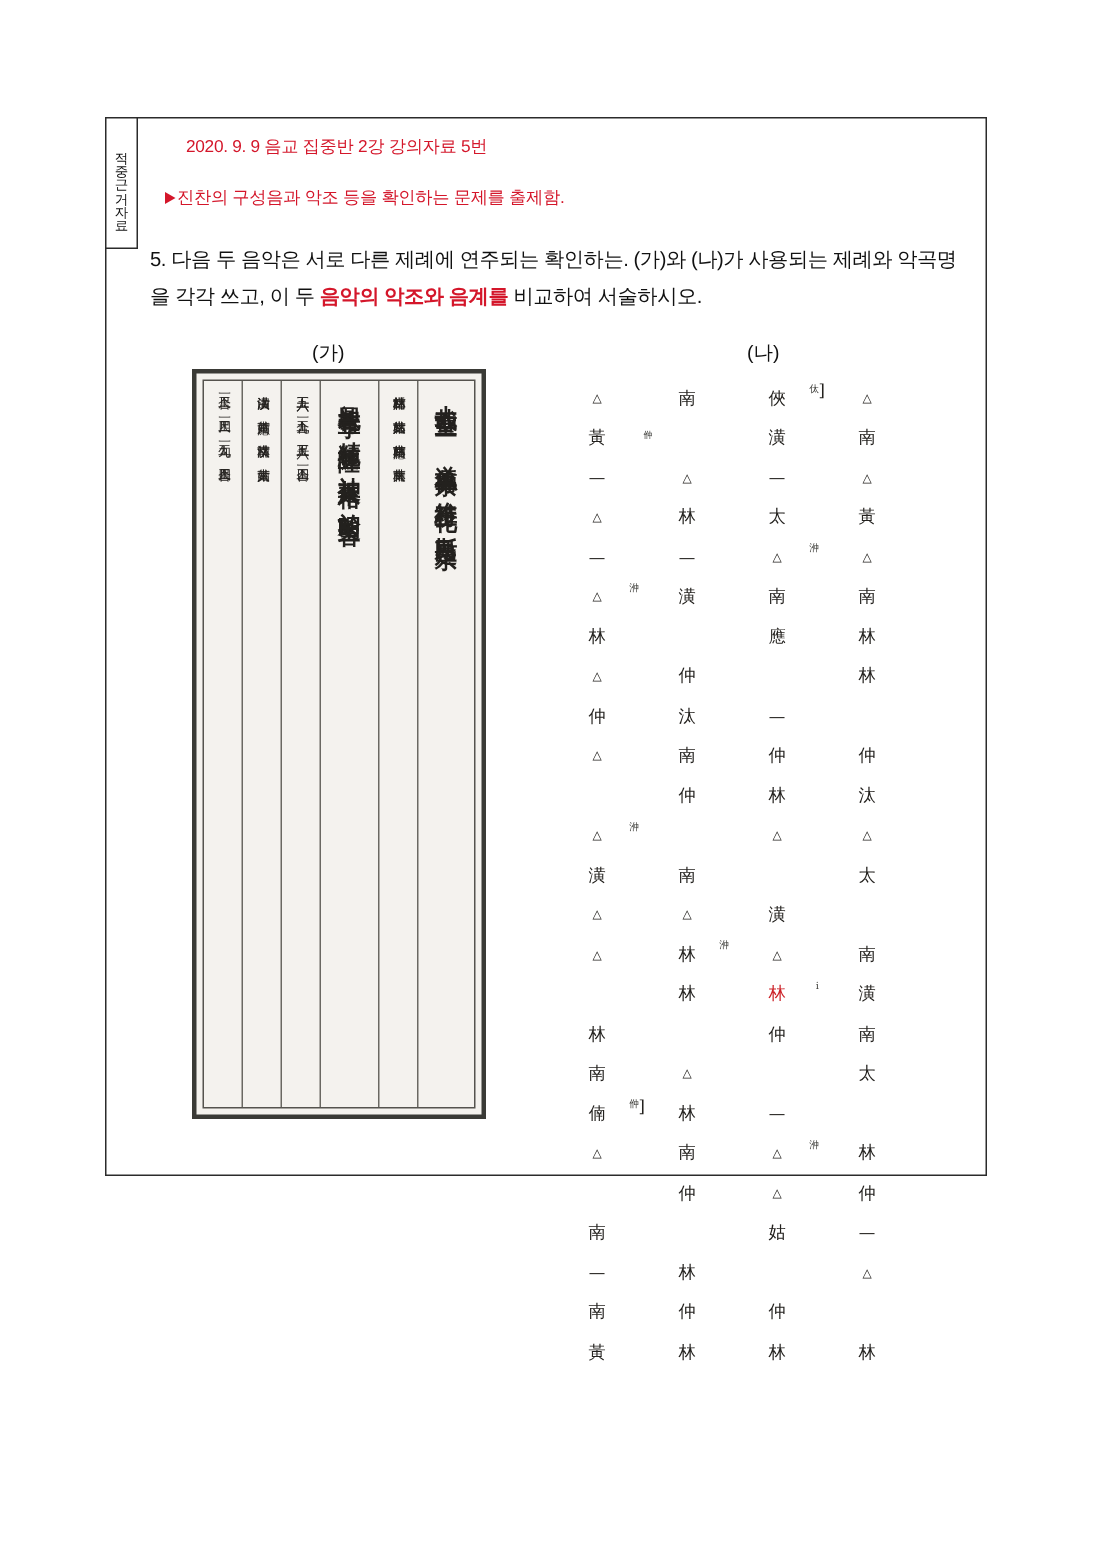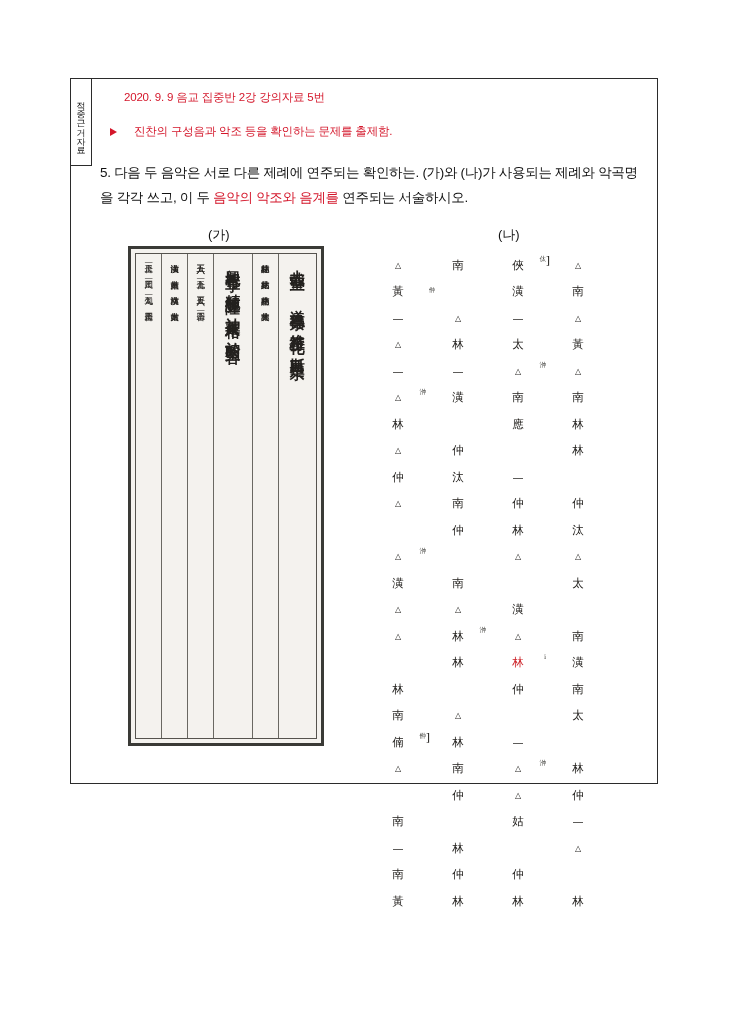--- a/index.html
+++ b/index.html
@@ -62,21 +62,21 @@
   }
   .doc-note {
     position: absolute;
     left: 110px;
     top: 124px;
     font-size: 11.5px;
     color: #d4162a;
     letter-spacing: -0.2px;
     display: flex;
     align-items: center;
-    gap: 17px;
+    gap: 1px;
     text-align: right;
   }
   .tri-marker {
     display: inline-block;
     width: 0;
     height: 0;
     border-left: 7px solid #d4162a;
     border-top: 4.5px solid transparent;
     border-bottom: 4.5px solid transparent;
   }
@@ -90,20 +90,21 @@
     font-size: 13.5px;
     line-height: 25px;
     color: #111;
     letter-spacing: -0.3px;
   }
   .q-number {
     font-size: 13.5px;
   }
   .hl-red {
     color: #d4162a;
+    font-weight: bold;
   }
 
   
   .fig-label {
     position: absolute;
     font-size: 13px;
     color: #111;
   }
   #label-ga { left: 208px; top: 226px; }
   #label-na { left: 498px; top: 226px; }
@@ -220,21 +221,21 @@
 
 <div class="doc-meta">2020. 9. 9 음교 집중반 2강 강의자료 5번</div>
 
 <div class="doc-note">
   <span class="tri-marker"></span>
   <span>진찬의 구성음과 악조 등을 확인하는 문제를 출제함.</span>
 </div>
 
 <div class="question">
   <span class="q-number">5.</span>
-  <span>다음 두 음악은 서로 다른 제례에 연주되는 확인하는. (가)와 (나)가 사용되는 제례와 악곡명을 각각 쓰고, 이 두 </span><span class="hl-red">음악의 악조와 음계를</span><span> 연주되는 서술하시오.</span>
+  <span>다음 두 음악은 서로 다른 제례에 연주되는 확인하는. (가)와 (나)가 사용되는 제례와 악곡명을 각각 쓰고, 이 두 </span><span class="hl-red">음악의 악조와 음계를</span><span> 비교하여 서술하시오.</span>
 </div>
 
 <div class="fig-label" id="label-ga">(가)</div>
 <div class="fig-label" id="label-na">(나)</div>
 
 <div class="score-ga">
   <div class="score-ga-inner" id="ga-inner">
       <div class="ga-col wide">
         <div class="ga-cell big">大哉宣聖</div>
         <div class="ga-cell small"></div>

